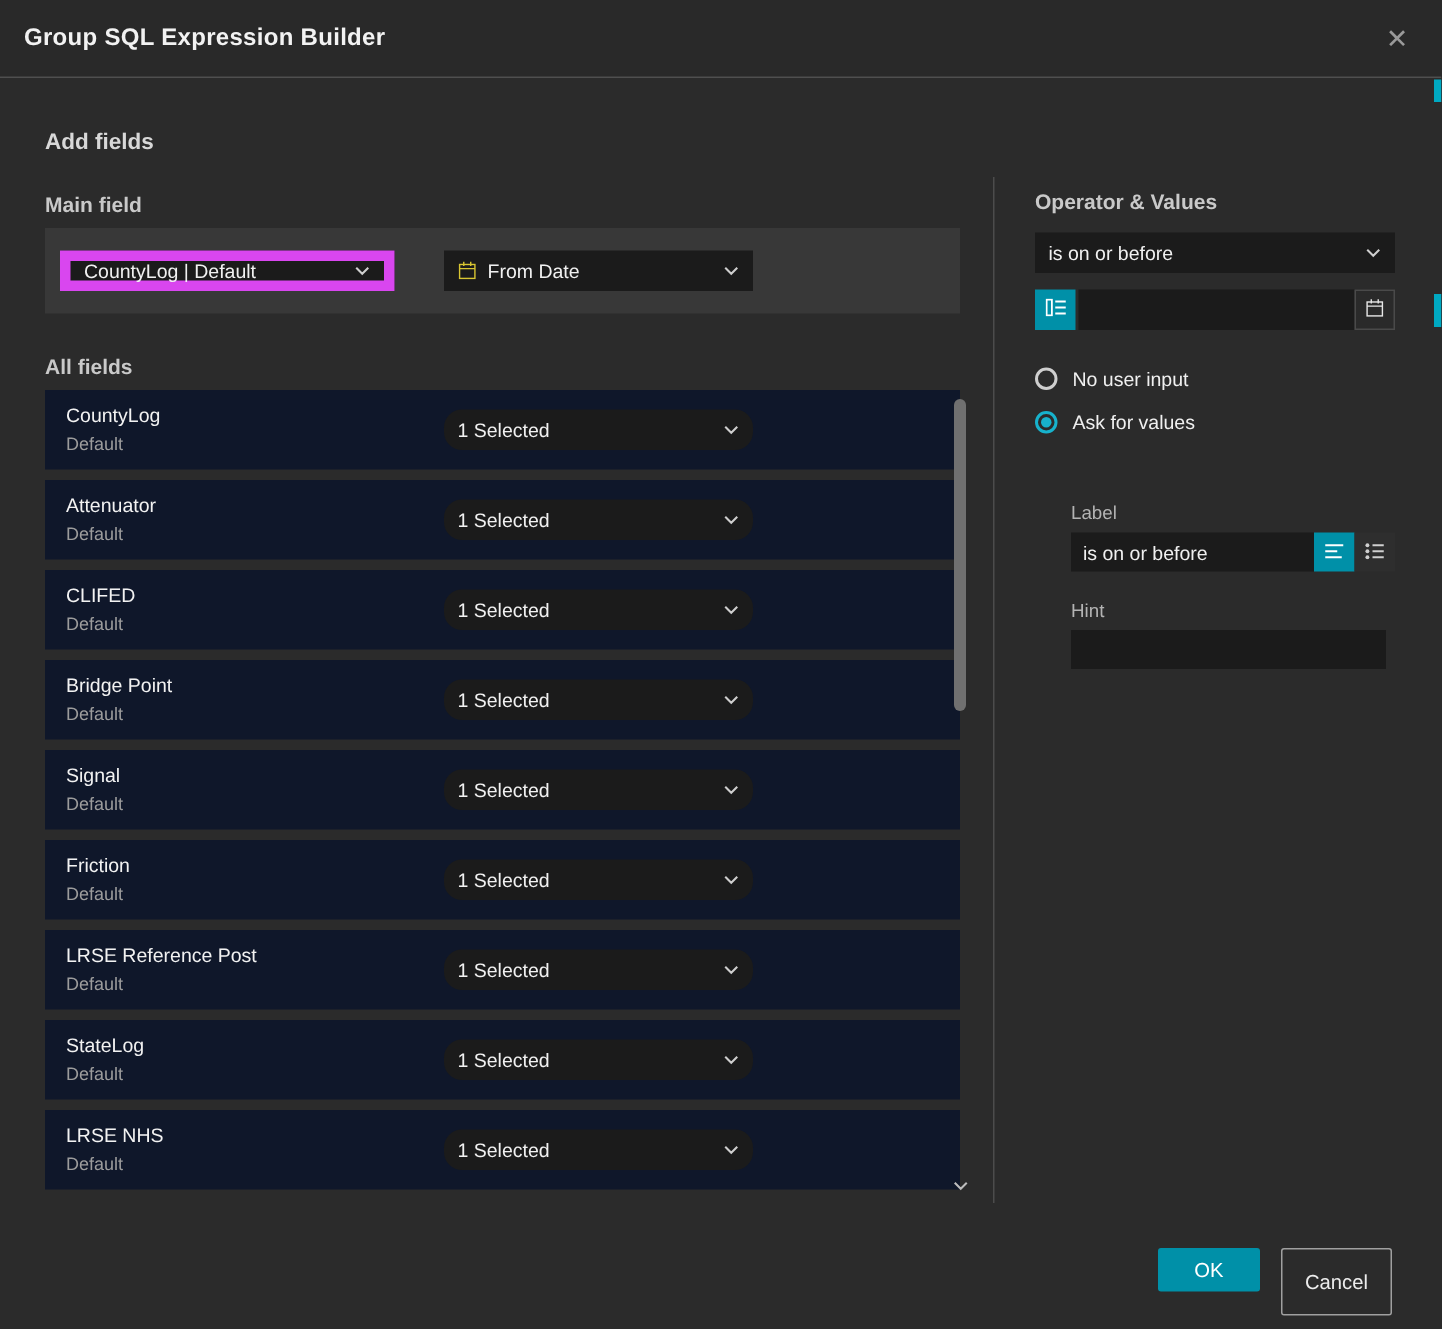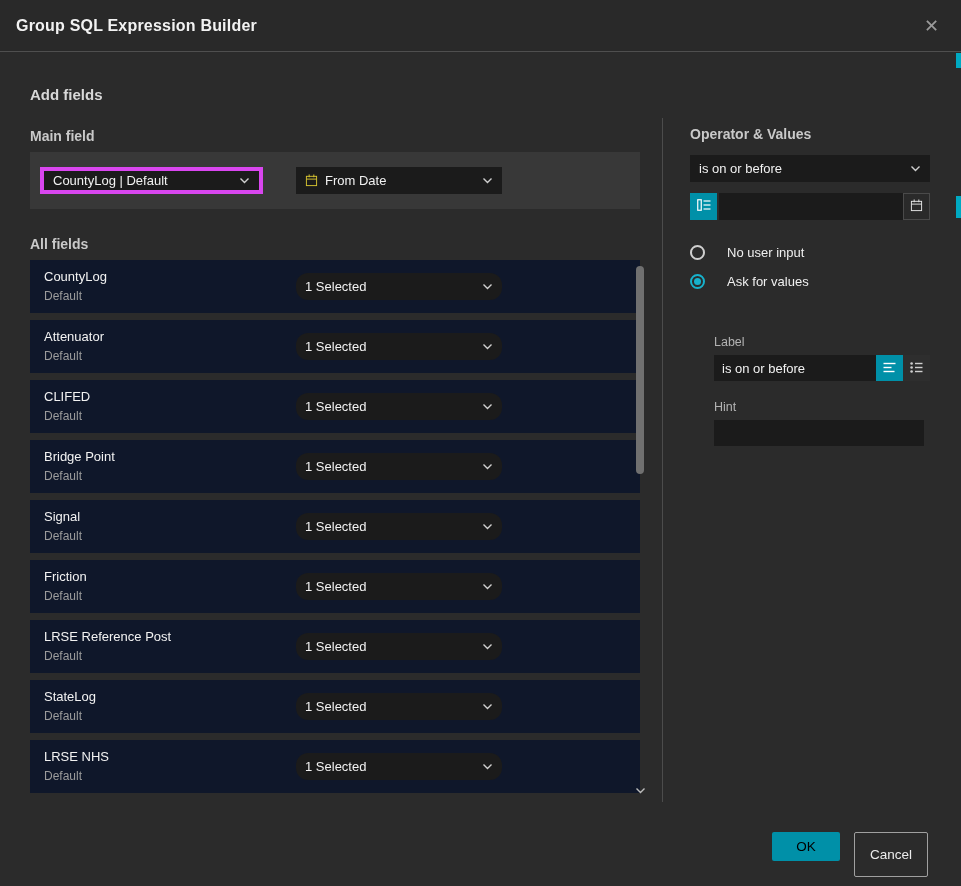--- a/index.html
+++ b/index.html
@@ -36,21 +36,21 @@
   .select {
     display:flex; align-items:center; gap:7px;
     background:#1b1b1b; height:27px; padding:0 9px;
     font-size:13px; color:#f1f1f1; cursor:pointer;
   }
   .chev { margin-left:auto; display:flex; color:#cfcfcf; }
   .sel-text { white-space:nowrap; overflow:hidden; }
 
   
   .main-panel { position:absolute; left:30px; top:152px; width:610px; height:57px; background:#383838; }
-  .layer-select { position:absolute; left:10px; top:15px; width:223px; border:4px solid #d946ef; }
+  .layer-select { position:absolute; left:10px; top:15px; width:223px; border:7px solid #d946ef; }
   .date-select  { position:absolute; left:266px; top:15px; width:206px; }
   .cal-yellow { color:#d9c632; display:flex; }
 
   
   .fields-list { position:absolute; left:30px; top:260px; width:610px; }
   .field-row { position:relative; height:53px; margin-bottom:7px; background:#0f172a; }
   .fr-text { position:absolute; left:14px; top:9px; }
   .fr-name { font-size:13px; color:#f2f2f2; margin-bottom:5px; }
   .fr-sub  { font-size:12px; color:#9c9c9c; }
   .row-select { position:absolute; left:266px; top:13px; width:206px;border-radius:12px; }
@@ -69,21 +69,21 @@
   }
   .rel-date-btn { position:absolute; left:690px; top:193px; width:27px; height:27px; background:#0090a8; color:#fff; }
   .value-wrap { position:absolute; left:719px; top:193px; width:211px; height:27px; background:#1b1b1b; display:flex; align-items:center; }
   .text-input {
     background:#1b1b1b; border:none; color:#f1f1f1; font-size:13px;
     padding:0 8px; font-family:inherit; outline:none;
   }
   .value-input { flex:1; height:27px; min-width:0; background:transparent; }
   .cal-btn { width:27px; height:27px; background:#2a2a2a; border:1px solid #4a4a4a; color:#e8e8e8; }
 
-  .option-row { position:absolute; left:690px; display:flex; align-items:center; gap:22px; font-size:13px; color:#f0f0f0; cursor:pointer; }
+  .option-row { position:absolute; left:690px; display:flex; align-items:center; gap:10px; font-size:13px; color:#f0f0f0; cursor:pointer; }
   .opt-1 { top:245px; }
   .opt-2 { top:274px; }
   .radio { width:15px; height:15px; border:2px solid #cfcfcf; border-radius:50%; flex:0 0 auto; }
   .radio.on { border-color:#17b2cc; position:relative; }
   .radio.on::after { content:""; position:absolute; inset:2px; background:#17b2cc; border-radius:50%; }
 
   .choose-btn {
     position:absolute; left:714px; top:304px; width:216px; height:26px;
     background:#0090a8; color:#fff; border:none; font-size:13px;
     font-family:inherit; cursor:pointer;
@@ -93,21 +93,21 @@
   .cap-hint  { left:714px; top:400px; }
   .label-input { position:absolute; left:714px; top:355px; width:162px; height:26px; }
   .style-btn { position:absolute; top:355px; width:27px; height:26px; border:none; display:flex; align-items:center; justify-content:center; cursor:pointer; }
   .style-text { left:876px; background:#0090a8; color:#fff; }
   .style-list { left:903px; background:#2e2e2e; color:#cfcfcf; }
   .hint-input { position:absolute; left:714px; top:420px; width:210px; height:26px; }
 
   
   .ok-btn {
     position:absolute; left:772px; top:832px; width:68px; height:29px;
-    background:#0090a8; color:#000000; border:none; border-radius:2px;
+    background:#0090a8; color:#ffffff; border:none; border-radius:2px;
     font-size:13.5px; font-family:inherit; cursor:pointer;
   }
   .cancel-btn {
     position:absolute; left:854px; top:832px; width:74px; height:45px;
     background:transparent; color:#ececec; border:1px solid #a0a0a0;
     border-radius:2px; font-size:13.5px; font-family:inherit; cursor:pointer;
   }
 
   
   .edge-accent { position:absolute; right:0; width:5px; background:#00a9c2; }

